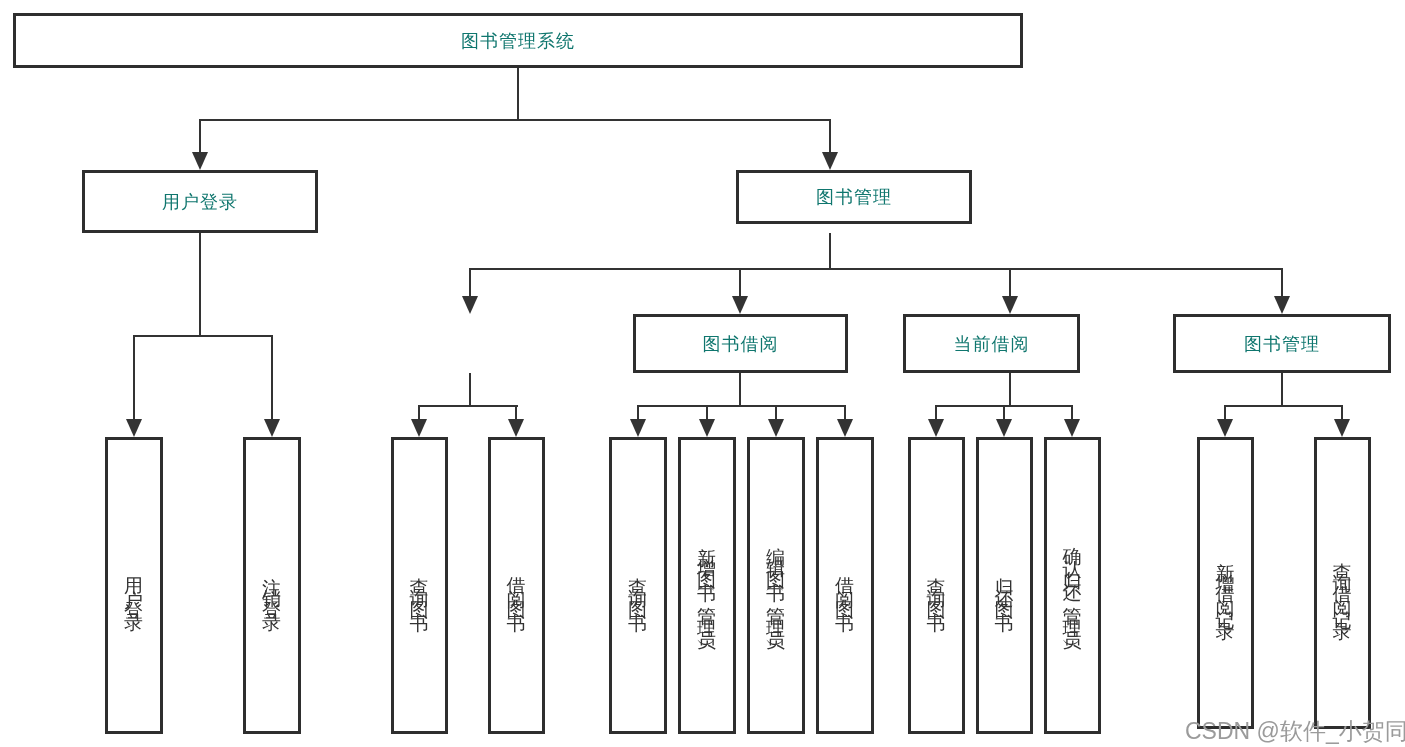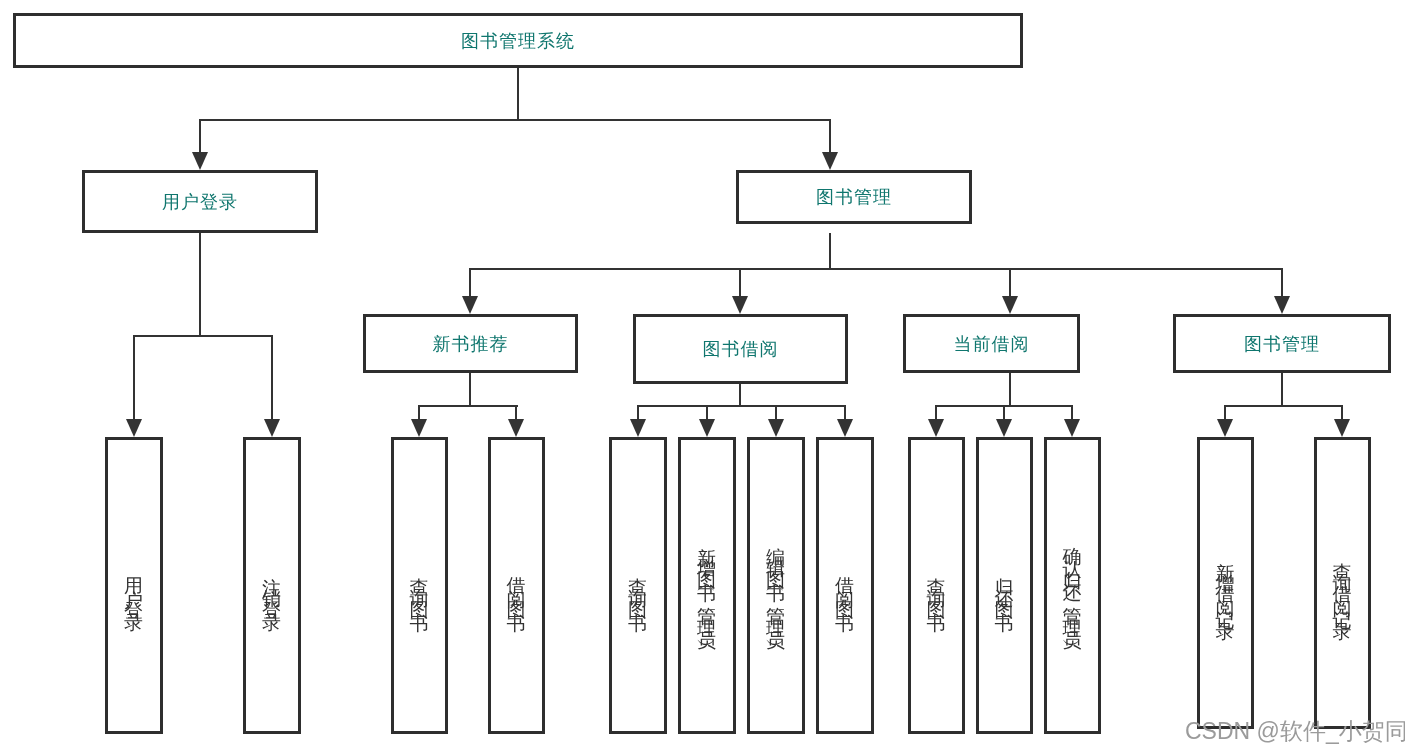--- a/index.html
+++ b/index.html
@@ -103,24 +103,21 @@
     <span>图书管理系统</span>
   </div>
 
   <div class="hbox" style="left:82px;top:170px;width:236px;height:63px">
     <span>用户登录</span>
   </div>
   <div class="hbox" style="left:736px;top:170px;width:236px;height:54px">
     <span>图书管理</span>
   </div>
 
-  <div class="hbox" style="left:363px;top:314px;width:215px;height:59px">
-    <span>新书推荐</span>
-  </div>
-  <div class="hbox" style="left:633px;top:314px;width:215px;height:70px">
+  <div class="hbox" style="left:633px;top:314px;width:215px;height:59px">
     <span>图书借阅</span>
   </div>
   <div class="hbox" style="left:903px;top:314px;width:177px;height:59px">
     <span>当前借阅</span>
   </div>
   <div class="hbox" style="left:1173px;top:314px;width:218px;height:59px">
     <span>图书管理</span>
   </div>
 
   <div class="vbox" style="left:105px;top:437px;width:58px;height:297px">

